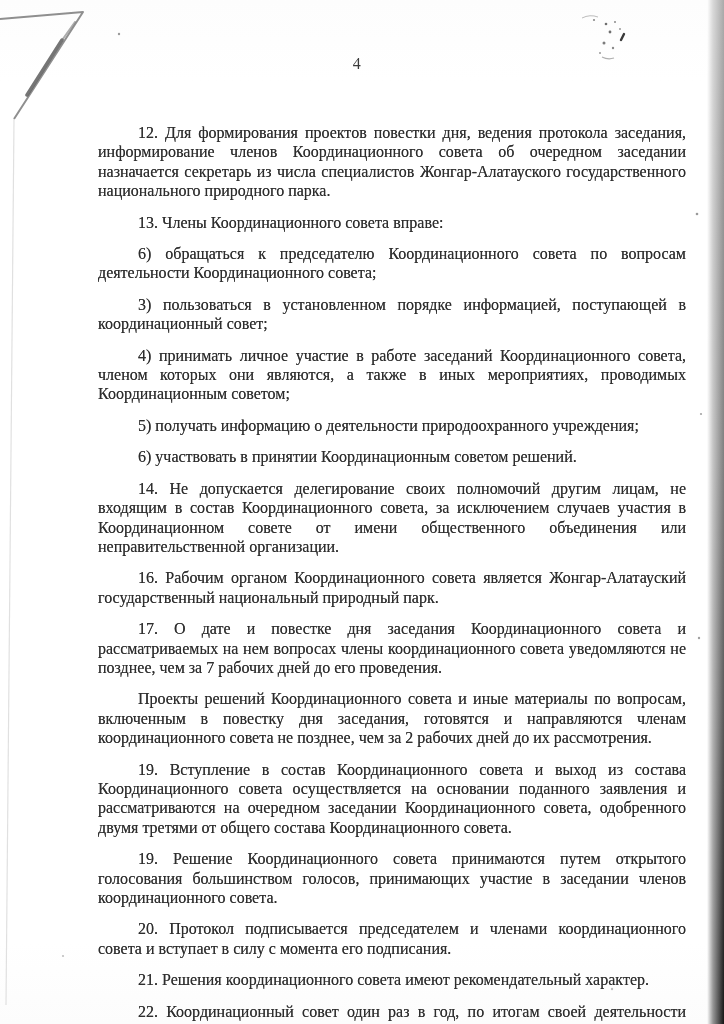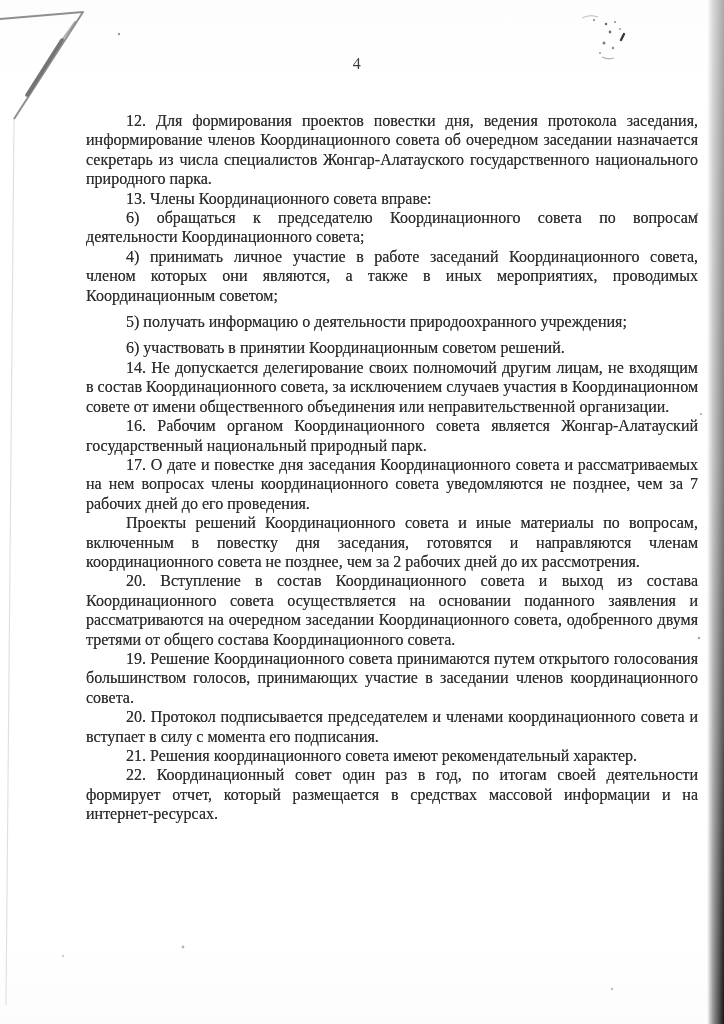--- a/index.html
+++ b/index.html
@@ -18,21 +18,21 @@
     text-align:center;font-size:16px;color:#3c3c3c;
     letter-spacing:.3px;
   }
   
   .content{
     position:absolute;left:86px;top:111px;width:612px;
     font-size:16px;line-height:19.4px;color:#2e2e2e;
     text-align:justify;
     text-shadow:0 0 .4px rgba(46,46,46,.75);
   }
-  .content p{margin:0;padding:0;text-indent:40px;}
+  .content p{margin:12px;padding:0;text-indent:40px;}
   .content p.gap-top{margin-top:7px;}
   
   .scan-edge{
     position:absolute;top:0;right:0;width:17px;height:1024px;
     background:linear-gradient(180deg,#aaaaaa 0%,#949494 20%,#7e7e7e 45%,#565656 70%,#2a2a2a 90%,#141414 100%);
   }
   .scan-edge::before{
     content:"";position:absolute;inset:0;
     background:linear-gradient(90deg,#ffffff 0%,rgba(255,255,255,.55) 35%,rgba(255,255,255,0) 100%);
   }
@@ -74,28 +74,29 @@
     <circle cx="63" cy="956" r="1.1" fill="#c0c0c0"></circle>
     <circle cx="612" cy="989" r="1.2" fill="#bdbdbd"></circle>
   </svg>
 
   <div class="page-number">4</div>
 
   <div class="content">
     <p>12. Для формирования проектов повестки дня, ведения протокола заседания, информирование членов Координационного совета об очередном заседании назначается секретарь из числа специалистов Жонгар-Алатауского государственного национального природного парка.</p>
     <p>13. Члены Координационного совета вправе:</p>
     <p>6) обращаться к председателю Координационного совета по вопросам деятельности Координационного совета;</p>
+    <p>3) пользоваться в установленном порядке информацией, поступающей в координационный совет;</p>
     <p>4) принимать личное участие в работе заседаний Координационного совета, членом которых они являются, а также в иных мероприятиях, проводимых Координационным советом;</p>
     <p class="gap-top">5) получать информацию о деятельности природоохранного учреждения;</p>
     <p class="gap-top">6) участвовать в принятии Координационным советом решений.</p>
     <p>14. Не допускается делегирование своих полномочий другим лицам, не входящим в состав Координационного совета, за исключением случаев участия в Координационном совете от имени общественного объединения или неправительственной организации.</p>
     <p>16. Рабочим органом Координационного совета является Жонгар-Алатауский государственный национальный природный парк.</p>
     <p>17. О дате и повестке дня заседания Координационного совета и рассматриваемых на нем вопросах члены координационного совета уведомляются не позднее, чем за 7 рабочих дней до его проведения.</p>
     <p>Проекты решений Координационного совета и иные материалы по вопросам, включенным в повестку дня заседания, готовятся и направляются членам координационного совета не позднее, чем за 2 рабочих дней до их рассмотрения.</p>
-    <p>20. Вступление в состав Координационного совета и выход из состава Координационного совета осуществляется на основании поданного заявления и рассматриваются на очередном заседании Координационного совета, одобренного двумя третями от общего состава Координационного совета.</p>
+    <p>19. Вступление в состав Координационного совета и выход из состава Координационного совета осуществляется на основании поданного заявления и рассматриваются на очередном заседании Координационного совета, одобренного двумя третями от общего состава Координационного совета.</p>
     <p>19. Решение Координационного совета принимаются путем открытого голосования большинством голосов, принимающих участие в заседании членов координационного совета.</p>
     <p>20. Протокол подписывается председателем и членами координационного совета и вступает в силу с момента его подписания.</p>
     <p>21. Решения координационного совета имеют рекомендательный характер.</p>
     <p>22. Координационный совет один раз в год, по итогам своей деятельности формирует отчет, который размещается в средствах массовой информации и на интернет-ресурсах.</p>
   </div>
 
   <div class="scan-edge"></div>
 
 </div>
 

